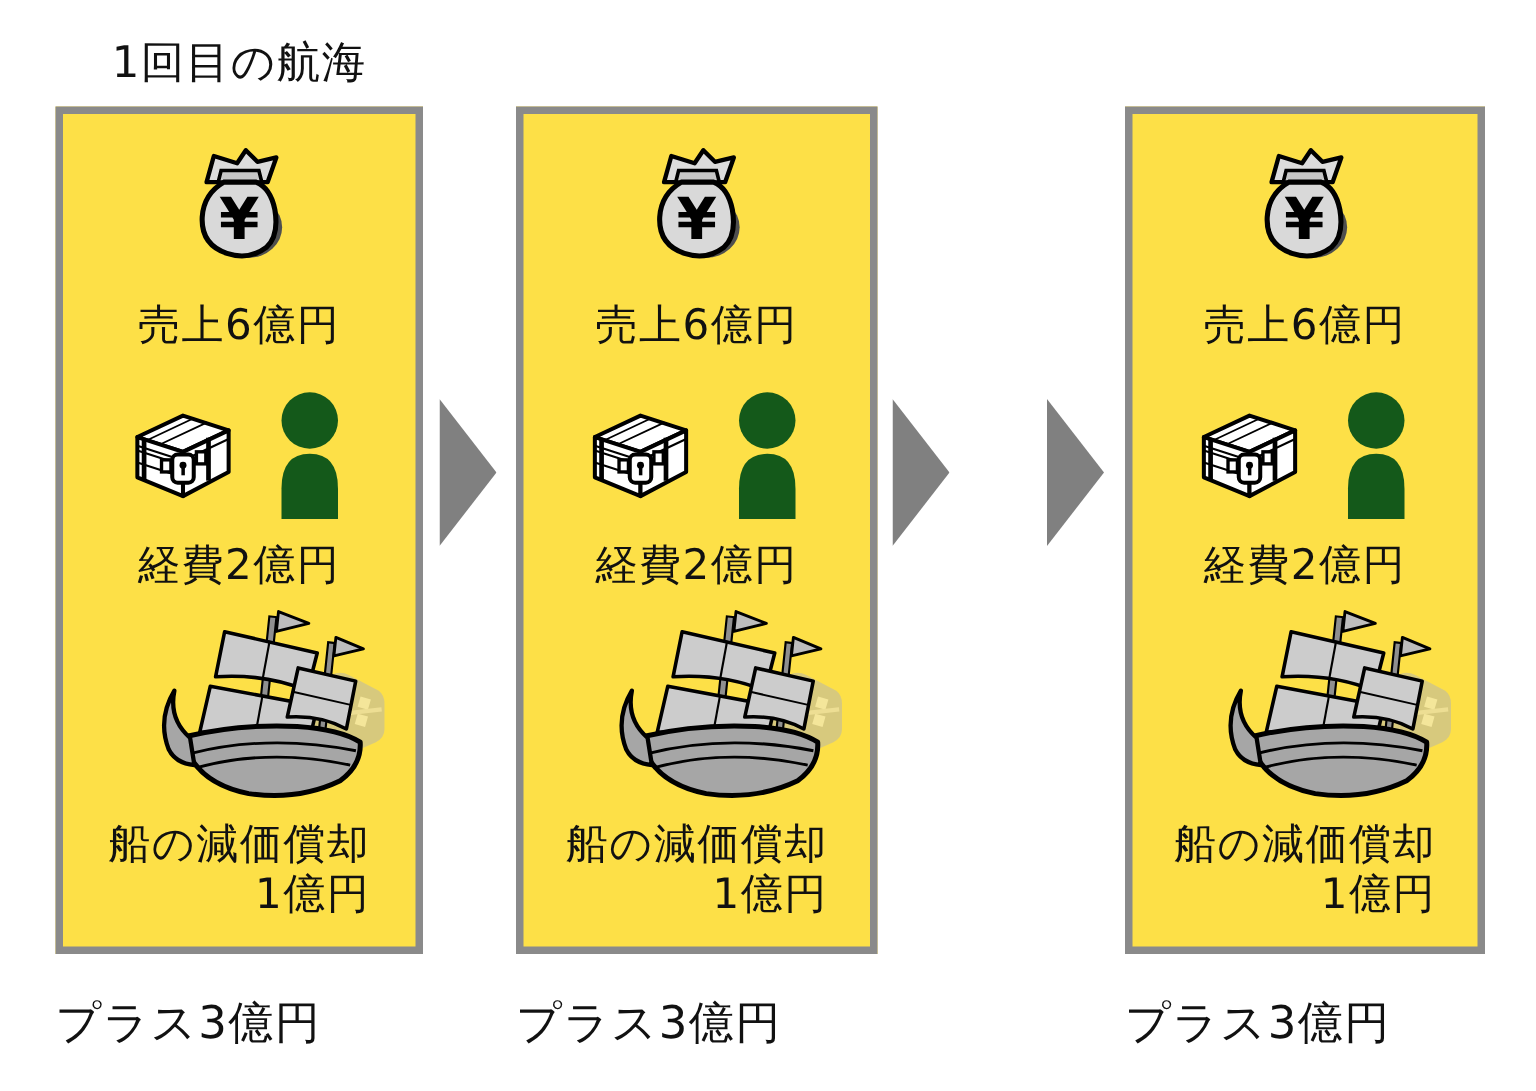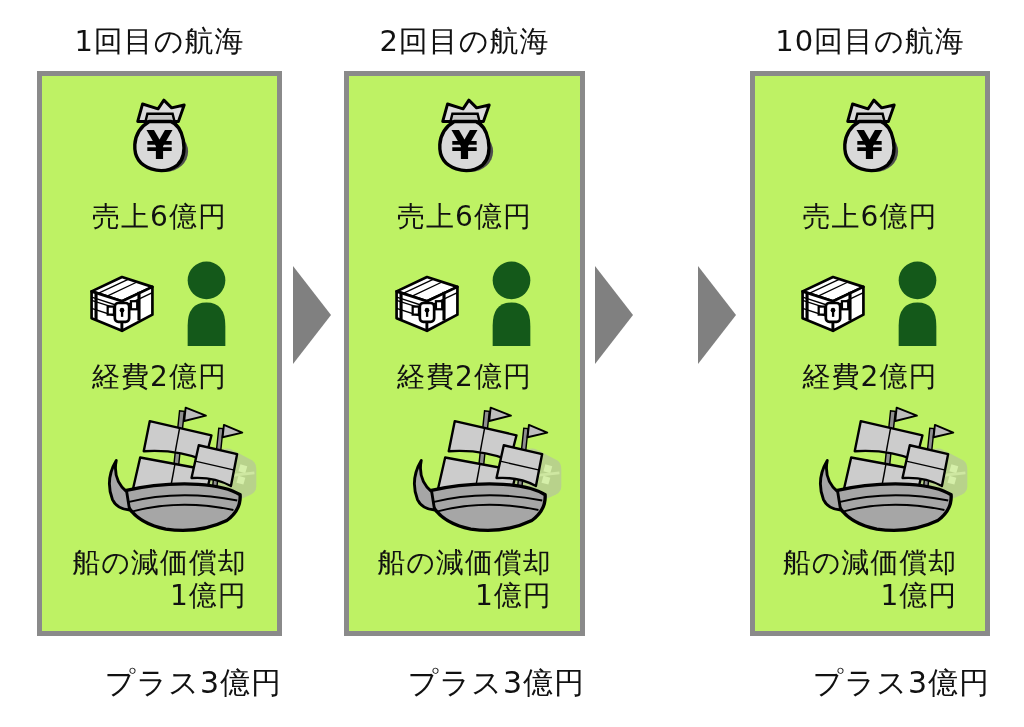--- a/index.html
+++ b/index.html
@@ -9,25 +9,25 @@
 
   
   .c1{left:37px;width:245px;}
   .c2{left:344px;width:241px;}
   .c3{left:750px;width:240px;}
 
   .title{position:absolute;top:22px;height:38px;line-height:38px;
          font-size:29px;text-align:center;letter-spacing:1px;white-space:nowrap;}
 
   .panel{position:absolute;top:71px;height:565px;box-sizing:border-box;
-         border:5px solid #8a8a8a;background:#bef264;
+         border:5px solid #8a8a8a;background:#fde047;
          display:flex;flex-direction:column;align-items:center;}
 
   .result{position:absolute;top:663px;height:40px;line-height:40px;
-          font-size:30px;text-align:right;letter-spacing:1px;white-space:nowrap;}
+          font-size:30px;text-align:left;letter-spacing:1px;white-space:nowrap;}
 
   .lbl{font-size:28px;letter-spacing:1px;white-space:nowrap;}
   .sales{margin-top:24px;height:34px;line-height:34px;}
   .iconrow{margin-top:26px;height:86px;display:flex;align-items:center;gap:26px;}
   .expense{margin-top:14px;height:34px;line-height:34px;text-align:right;}
   .dep{margin-top:8px;height:66px;line-height:33px;text-align:right;}
 
   .bag{width:62px;height:82px;margin-top:18px;flex:none;}
   .chest{width:68px;height:62px;flex:none;}
   .person{width:49px;height:85px;flex:none;}
@@ -133,21 +133,20 @@
       <div>船の減価償却</div>
       <div>1億円</div>
     </div>
   </div>
   <div class="result c1">プラス3億円</div>
 
   <svg id="arrow-1" class="arrow">
       <use href="#sym-arrow"></use>
     </svg>
 
-  <div class="title c2">2回目の航海</div>
   <div class="panel c2">
     <svg class="bag">
         <use href="#sym-moneybag"></use>
       </svg>
     <div class="lbl sales">売上6億円</div>
     <div class="iconrow">
       <svg class="chest">
           <use href="#sym-chest"></use>
         </svg>
       <svg class="person">
@@ -165,21 +164,20 @@
   </div>
   <div class="result c2">プラス3億円</div>
 
   <svg id="arrow-2" class="arrow">
       <use href="#sym-arrow"></use>
     </svg>
   <svg id="arrow-3" class="arrow">
       <use href="#sym-arrow"></use>
     </svg>
 
-  <div class="title c3">10回目の航海</div>
   <div class="panel c3">
     <svg class="bag">
         <use href="#sym-moneybag"></use>
       </svg>
     <div class="lbl sales">売上6億円</div>
     <div class="iconrow">
       <svg class="chest">
           <use href="#sym-chest"></use>
         </svg>
       <svg class="person">

